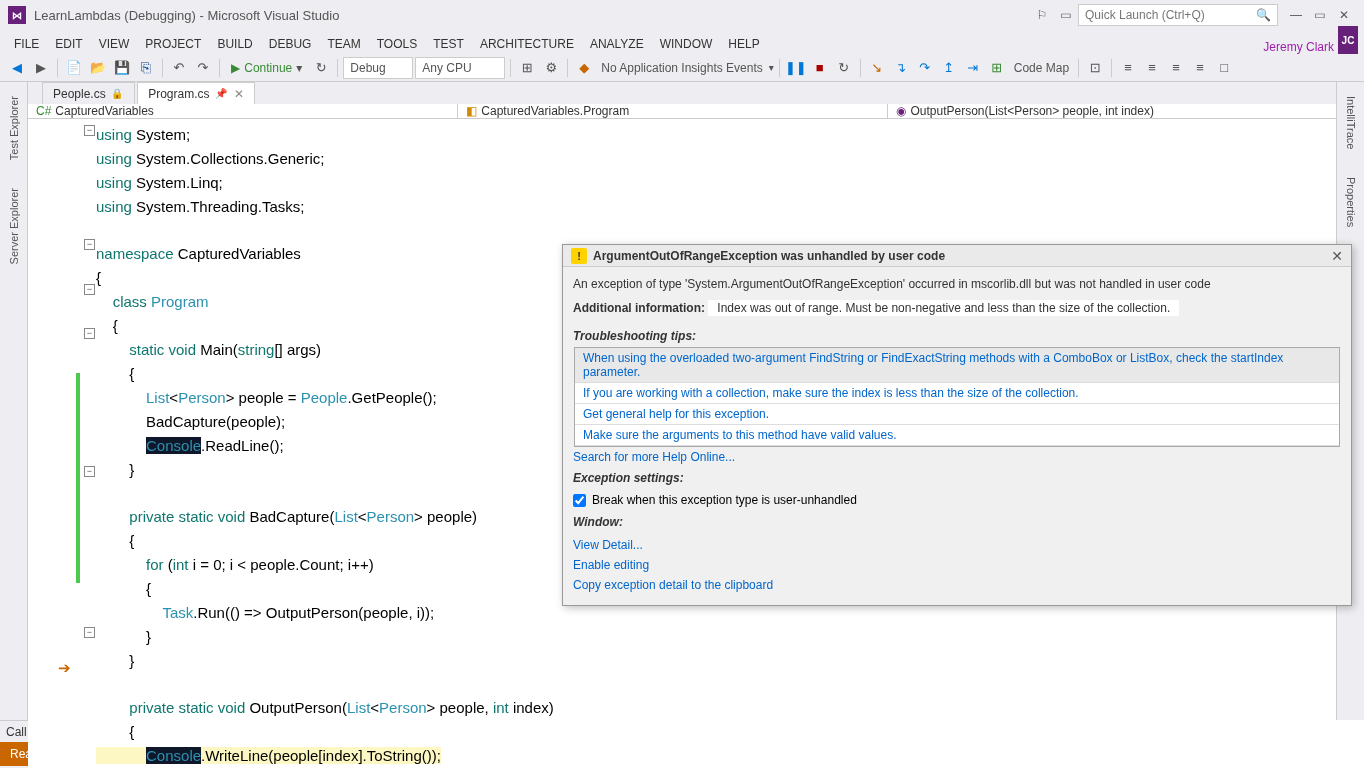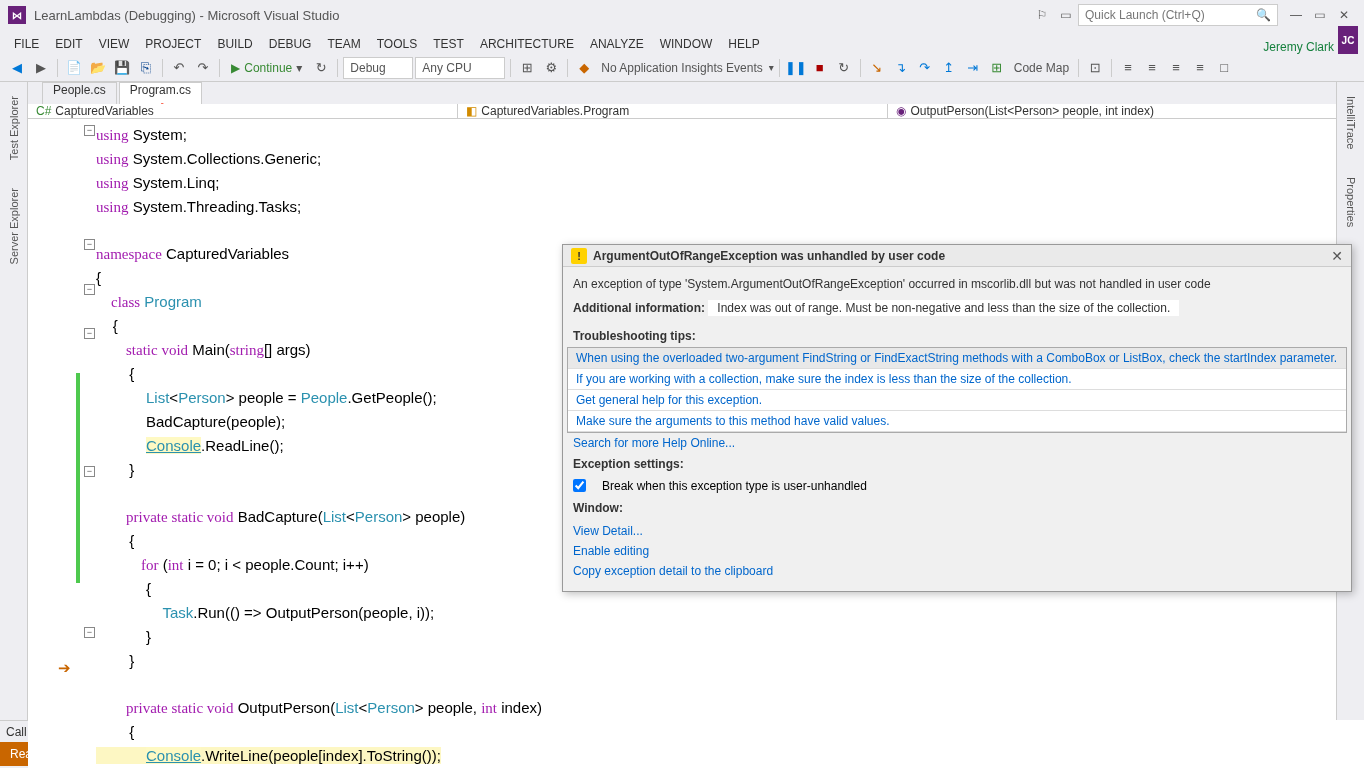--- a/index.html
+++ b/index.html
@@ -7,76 +7,76 @@
 
 .titlebar { height: 30px; background: #eeeef2; display: flex; align-items: center; padding: 0 8px; color: #555; }
 .titlebar .vs-icon { width: 18px; height: 18px; background: #68217a; margin-right: 8px; display: inline-flex; align-items: center; justify-content: center; color: #fff; font-size: 10px; font-weight: bold; }
 .titlebar .title { flex: 1; font-size: 13px; }
 .titlebar .ql { width: 200px; height: 22px; border: 1px solid #ccc; background: #fff; padding: 0 6px; font-size: 12px; color: #777; display: flex; align-items: center; justify-content: space-between; margin-right: 6px; }
 .titlebar .wc { width: 24px; height: 24px; display: flex; align-items: center; justify-content: center; color: #555; }
 
 .menubar { height: 24px; background: #eeeef2; display: flex; align-items: flex-end; padding: 0 6px; }
 .menubar .mi { padding: 3px 8px; font-size: 12px; color: #333; }
 .menubar .spacer { flex: 1; }
-.menubar .user { font-size: 12px; color: #15803d; margin-right: 4px; }
+.menubar .user { font-size: 12px; color: #a21caf; margin-right: 4px; }
 .menubar .avatar { width: 20px; height: 28px; background: #68217a; color: #fff; display: flex; align-items: center; justify-content: center; font-size: 10px; font-weight: bold; }
 
 .toolbar { height: 28px; background: #eeeef2; border-bottom: 1px solid #ccc; display: flex; align-items: center; padding: 0 6px; gap: 2px; }
 .toolbar .tb { width: 22px; height: 22px; display: flex; align-items: center; justify-content: center; color: #555; font-size: 13px; }
 .toolbar .sep { width: 1px; height: 18px; background: #ccc; margin: 0 3px; }
 .toolbar .cont { display: flex; align-items: center; color: #388a34; gap: 4px; padding: 0 6px; }
 .toolbar .dropdown { height: 22px; border: 1px solid #ccc; background: #fff; padding: 0 6px; font-size: 12px; color: #555; display: flex; align-items: center; min-width: 70px; }
 .toolbar .appins { font-size: 12px; color: #555; padding: 0 4px; }
 
 .workspace { display: flex; height: 638px; }
 .leftside { width: 28px; background: #eeeef2; border-right: 1px solid #ccc; display: flex; flex-direction: column; align-items: center; padding-top: 8px; gap: 16px; }
 .leftside .stab { writing-mode: vertical-rl; transform: rotate(180deg); font-size: 11px; color: #555; padding: 6px 2px; }
 
 .rightside { width: 28px; background: #eeeef2; border-left: 1px solid #ccc; display: flex; flex-direction: column; align-items: center; padding-top: 8px; gap: 16px; position: absolute; right: 0; top: 82px; height: 638px; }
 .rightside .stab { writing-mode: vertical-rl; font-size: 11px; color: #555; padding: 6px 2px; }
 
 .editor-area { flex: 1; display: flex; flex-direction: column; background: #fff; }
 .tabrow { height: 22px; background: #eeeef2; display: flex; align-items: flex-end; padding-left: 14px; }
-.tab { height: 22px; padding: 0 10px; background: #eeeef2; border: 1px solid #ccc; border-bottom: none; margin-right: 2px; display: flex; align-items: center; gap: 6px; font-size: 12px; color: #333; flex-direction: column; }
+.tab { height: 22px; padding: 0 10px; background: #eeeef2; border: 1px solid #ccc; border-bottom: none; margin-right: 2px; display: flex; align-items: center; gap: 6px; font-size: 12px; color: #333; }
 .tab.active { background: #fff; }
 .tab .pin { color: #888; font-size: 10px; }
 .tab .x { color: #888; font-size: 12px; }
 
 .navbar { height: 22px; background: #fff; border-bottom: 1px solid #ccc; display: flex; }
 .navbar .seg { flex: 1; border-right: 1px solid #ccc; padding: 0 8px; display: flex; align-items: center; font-size: 12px; color: #333; gap: 4px; }
 
 .code-container { flex: 1; display: flex; background: #fff; position: relative; }
 .gutter { width: 48px; background: #fff; border-right: 0; position: relative; }
 .margin-line { position: absolute; left: 48px; top: 254px; width: 4px; height: 210px; background: #4ec94e; }
 .code { flex: 1; padding: 4px 8px 4px 20px; font-family: Consolas, monospace; font-size: 15px; line-height: 23px; color: #000; white-space: pre; position: relative; }
-.kw { color: #a21caf; font-family: Liberation Serif, serif; }
+.kw { color: #0f766e; }
 .tp { color: #2b91af; }
 .curr-line { background: #fdf7c3; display: inline; margin-top: 16px; }
-.highlight-ref { background: #fef9c3; text-decoration: underline; }
+.highlight-ref { background: #0f172a; }
 
 .fold { position: absolute; left: 56px; width: 11px; height: 11px; border: 1px solid #888; background: #fff; font-size: 9px; line-height: 9px; text-align: center; color: #555; }
 .bottomtabs { height: 22px; background: #eeeef2; border-top: 1px solid #ccc; display: flex; align-items: center; padding: 0 6px; gap: 14px; font-size: 12px; color: #333; }
 .statusbar { height: 24px; background: #c96600; color: #fff; display: flex; align-items: center; padding: 0 10px; font-size: 12px; }
 .statusbar .sp { flex: 1; }
 .statusbar .cell { padding: 0 14px; }
 
 
 .exc { position: absolute; left: 562px; top: 244px; width: 790px; background: #f0f0f0; border: 1px solid #999; box-shadow: 2px 2px 8px rgba(0,0,0,0.25); font-size: 12px; }
 .exc-hdr { height: 22px; background: #eaeaea; border-bottom: 1px solid #ccc; display: flex; align-items: center; padding: 0 8px; gap: 6px; }
 .exc-hdr .warn { width: 16px; height: 16px; background: #ffd200; display: inline-flex; align-items: center; justify-content: center; color: #333; font-weight: bold; font-size: 11px; border-radius: 2px; }
 .exc-hdr .t { font-weight: bold; color: #333; flex: 1; }
 .exc-hdr .x { color: #555; font-size: 14px; }
 .exc-body { padding: 8px 10px; color: #333; line-height: 1.5; }
 .exc-body .hl { background: #fff; padding: 1px 9px; }
-.exc-sect { font-weight: bold; color: #333; padding: 4px 10px; }
-.exc-tips { border: 1px solid #aaa; margin: 0 4px; background: #fff; }
+.exc-sect { font-weight: bold; color: #333; padding: 4px 10px; font-style: italic; }
+.exc-tips { border: 1px solid #aaa; margin: 0 11px; background: #fff; }
 .exc-tips .tip { padding: 3px 8px; color: #0066cc; border-bottom: 1px solid #ddd; }
 .exc-tips .tip.sel { background: #e8e8e8; }
 .exc-link { color: #0066cc; padding: 3px 10px; display: block; }
-.exc-chk { padding: 4px 10px; display: flex; align-items: flex-start; gap: 16px; }
+.exc-chk { padding: 4px 10px; display: flex; align-items: flex-end; gap: 6px; }
 .exc-actions { padding: 2px 0 10px; }
 </style>
 </head>
 <body>
 
 <div class="titlebar">
   <span class="vs-icon">⋈</span>
   <span class="title">LearnLambdas (Debugging) - Microsoft Visual Studio</span>
   <span class="wc">⚐</span>
   <span class="wc">▭</span>

